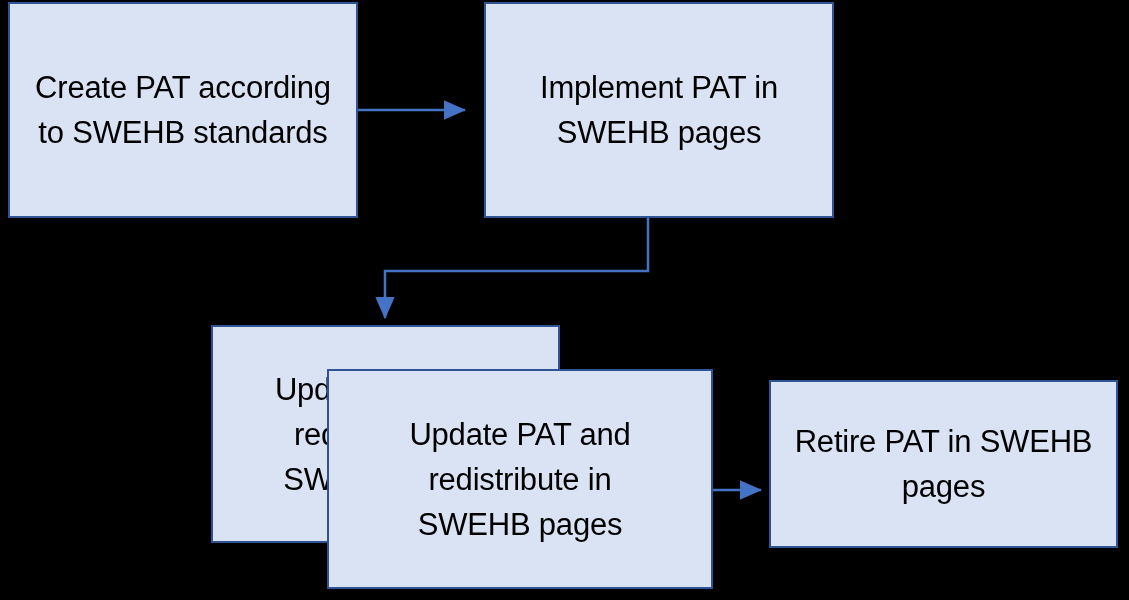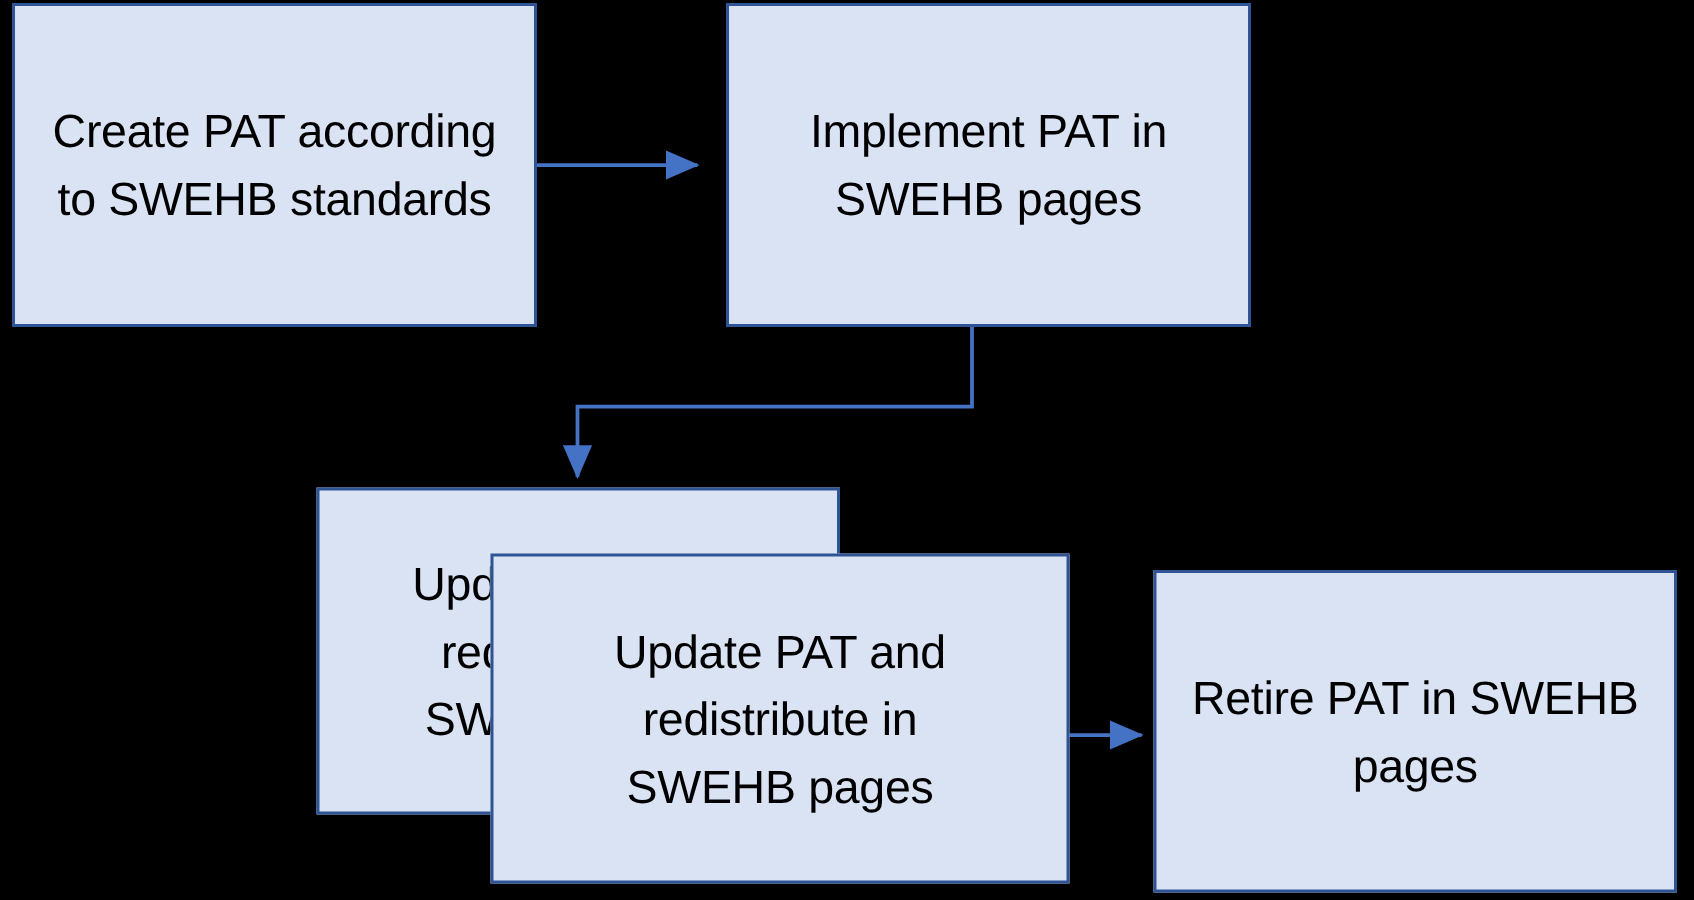--- a/index.html
+++ b/index.html
@@ -29,21 +29,21 @@
     line-height: 45px;
     font-family: "Liberation Sans", sans-serif;
     padding: 0 10px;
     white-space: pre-line;
     letter-spacing: -0.2px;
   }
   #node-create-pat      { left: 8px;   top: 2px;   width: 350px; height: 216px; z-index: 2; }
   #node-implement-pat   { left: 473px; top: 2px;   width: 350px; height: 216px; z-index: 2; margin-left: 11px; }
   #node-update-pat-back { left: 211px; top: 325px; width: 349px; height: 218px; z-index: 2; }
   #node-update-pat-front{ left: 327px; top: 369px; width: 386px; height: 220px; z-index: 4; }
-  #node-retire-pat      { left: 769px; top: 380px; width: 349px; height: 215px; z-index: 2; }
+  #node-retire-pat      { left: 769px; top: 380px; width: 349px; height: 168px; z-index: 2; }
 
   #connectors {
     position: absolute;
     left: 0;
     top: 0;
     width: 1129px;
     height: 600px;
     z-index: 3;
     pointer-events: none;
   }

